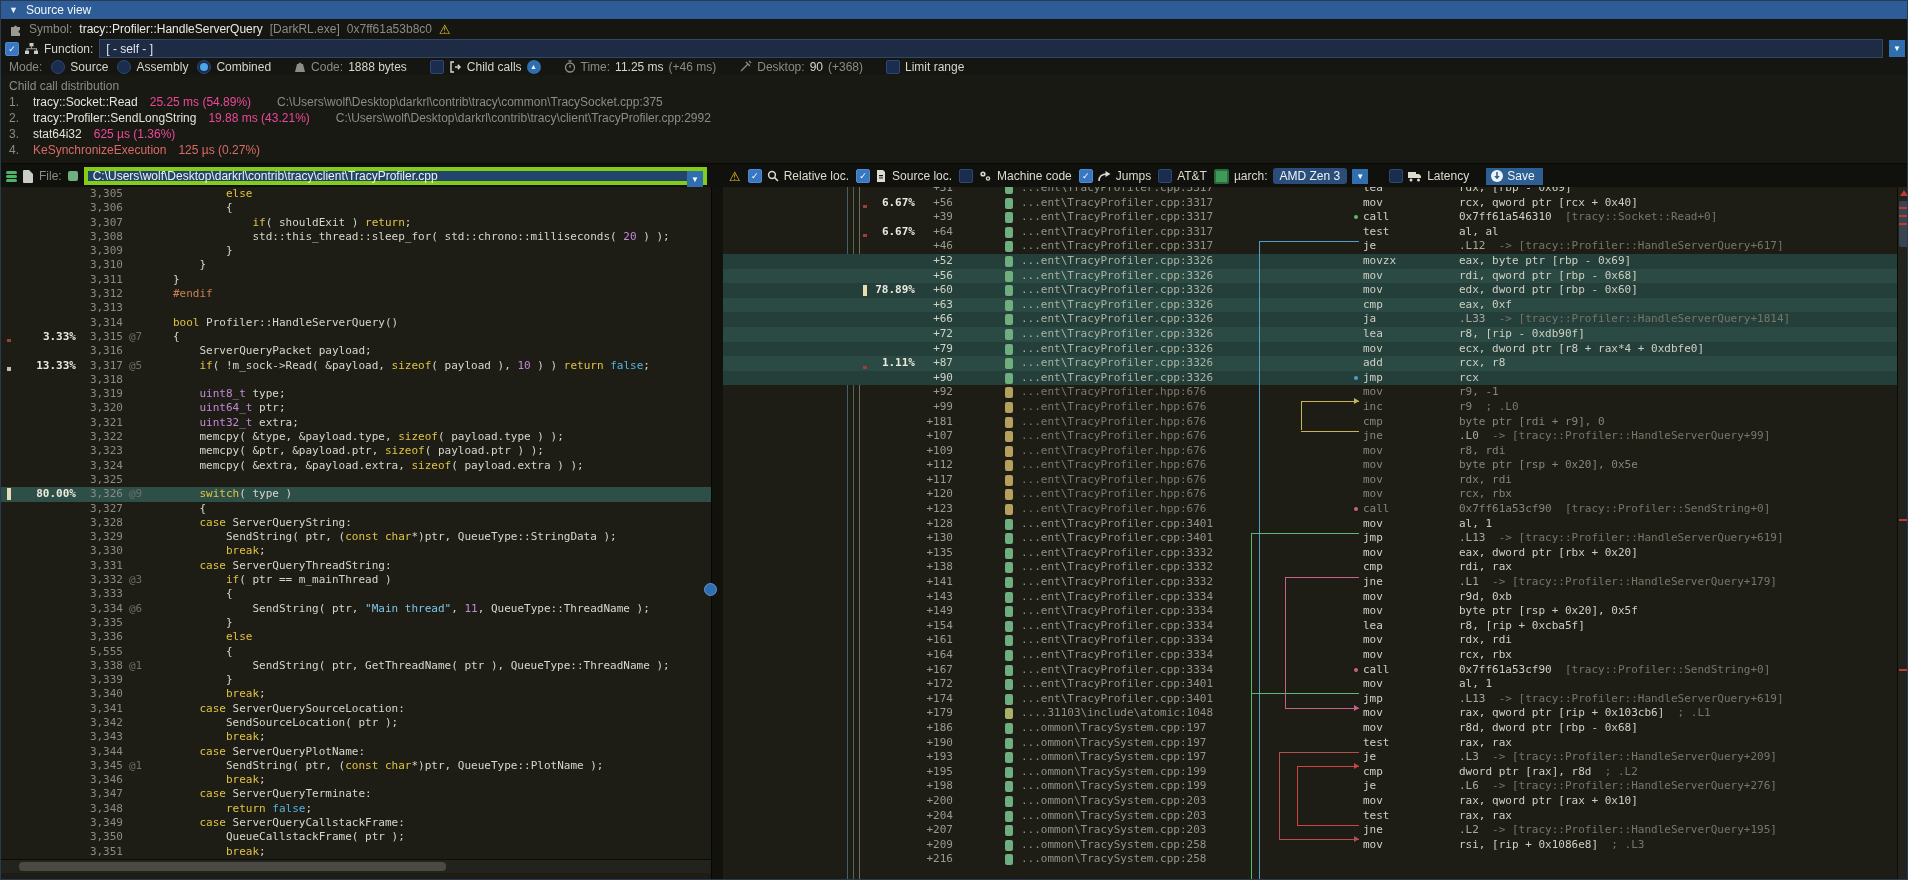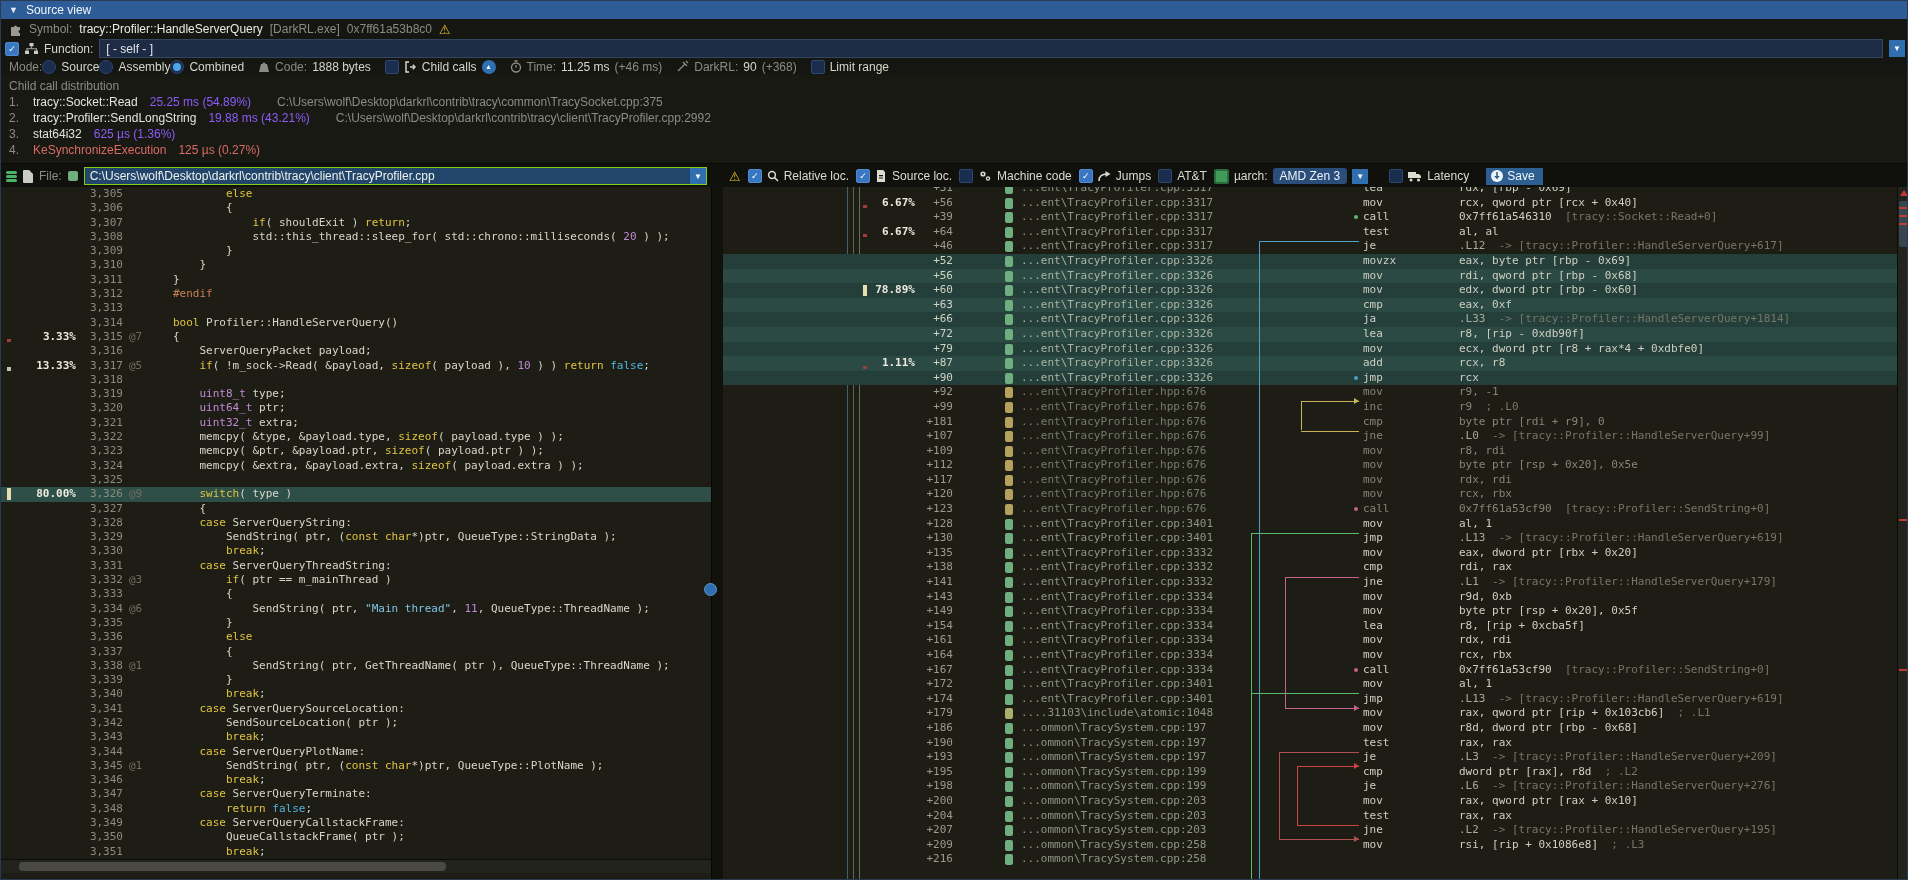--- a/index.html
+++ b/index.html
@@ -16,52 +16,52 @@
           display:flex;align-items:center;gap:7px;padding-left:8px;box-sizing:border-box;font-size:12px;}
   .dim{color:#8c8c84}
   .warn{color:#e8c227;font-size:13px;line-height:1}
   .funcrow{position:absolute;left:0;top:38px;width:100%;height:19px;background:#151511;
            display:flex;align-items:center;gap:6px;padding-left:4px;box-sizing:border-box;font-size:12px;}
   .combo-wide{flex:1;height:17px;background:#1e2b45;border:1px solid #34455f;display:flex;
               align-items:center;padding-left:6px;font-size:12px;color:#e2e5ea;}
   .ddbtn{width:16px;height:17px;background:#2f6fb0;color:#fff;font-size:8px;display:flex;
          align-items:center;justify-content:center;}
   .moderow{position:absolute;left:0;top:57px;width:100%;height:17px;background:#151511;
-           display:flex;align-items:center;padding-left:8px;box-sizing:border-box;font-size:12px;}
+           display:flex;align-items:center;gap:9px;padding-left:8px;box-sizing:border-box;font-size:12px;}
   .radio{width:12px;height:12px;border-radius:50%;background:#1b2d4f;border:1px solid #2c4770;display:inline-block;}
   .radio.on{background:#1b2d4f;position:relative;}
   .radio.on:after{content:"";position:absolute;left:2px;top:2px;width:8px;height:8px;border-radius:50%;background:#4da6e8;}
   .cb{width:12px;height:12px;border-radius:2px;background:#1b2d4f;border:1px solid #2c4770;display:inline-flex;
       align-items:center;justify-content:center;font-size:9px;color:#fff;}
   .cb.on{background:#3a77c2;border-color:#4d8ad0;}
   .circlebtn{width:14px;height:14px;border-radius:50%;background:#2f6fb0;color:#eaf2fa;font-size:7px;
              display:inline-flex;align-items:center;justify-content:center;}
   .grp{display:inline-flex;align-items:center;gap:5px;}
   .gap{margin-left:14px;}
   
   .childsec{position:absolute;left:0;top:74px;width:100%;height:88px;background:#191913;overflow:hidden;
             font-size:12px;padding:3px 0 0 8px;box-sizing:border-box;}
   .childsec .hrow{height:16px;line-height:16px;color:#8c8c84;}
   .crow{height:16px;line-height:16px;display:flex;gap:0;white-space:nowrap;}
   .crow .cn{color:#8c8c84;width:18px;}
   .crow .cname{color:#e4e4da;margin-left:6px;}
-  .crow .ctime{color:#8b5cf6;margin-left:12px;}
+  .crow .ctime{color:#ec4899;margin-left:12px;}
   .crow .cpath{color:#8c8c84;margin-left:26px;}
   .crow.red .cname,.crow.red .ctime{color:#d96a66;}
   
   .band{position:absolute;left:0;top:162px;width:100%;height:24px;background:#10100c;
         border-top:1px solid #0a0a07;box-sizing:border-box;}
   .fileband{position:absolute;left:0;top:0;width:710px;height:24px;display:flex;align-items:center;
             gap:6px;padding-left:5px;box-sizing:border-box;font-size:12px;}
   .layers{display:inline-flex;flex-direction:column;gap:1px;}
   .layers b{width:11px;height:3px;border-radius:2px;background:#4db36a;}
   .page{width:10px;height:13px;background:#c9cdc6;border-radius:1px;position:relative;}
   .page:after{content:"";position:absolute;right:0;top:0;border:2px solid #10100c;border-left-color:transparent;border-bottom-color:transparent;}
   .sw{width:10px;height:10px;border-radius:2px;background:#6fae7e;display:inline-block;}
-  .filefield{flex:1;height:18px;background:#22456c;border:1px solid #84cc16;display:flex;align-items:center;
+  .filefield{flex:1;height:18px;background:#22456c;border:4px solid #84cc16;display:flex;align-items:center;
              padding-left:5px;box-sizing:border-box;color:#eef1ea;font-size:12px;margin-right:4px;position:relative;}
   .filefield .fd{position:absolute;right:0;top:0;width:16px;height:16px;background:#2f6fb0;color:#fff;
                  font-size:8px;display:flex;align-items:center;justify-content:center;}
   .asmtools{position:absolute;left:722px;top:0;width:1186px;height:24px;display:flex;align-items:center;
             gap:7px;padding-left:6px;box-sizing:border-box;font-size:12px;color:#dddbd0;}
   .pill{background:#2b4d7a;border-radius:3px;padding:1px 7px;color:#eef3f8;}
   .savebtn{background:#2d5f93;border-radius:0;padding:1px 8px 2px 5px;color:#f0f4f8;display:inline-flex;
            align-items:center;gap:4px;}
   .chip{width:11px;height:11px;background:#3f9b57;border:2px solid #2a6b3b;border-radius:2px;display:inline-block;}
   
@@ -194,21 +194,21 @@
     <span class="dim">(+46 ms)</span>
   </span>
   <span class="grp gap">
     <svg class="icon-svg" width="13" height="13" viewBox="0 0 13 13">
         <g stroke="#8c8c84" stroke-width="1.3">
           <path d="M2 11l7-7"></path>
           <path d="M7 2l4 4"></path>
           <path d="M10 1l2 2"></path>
         </g>
       </svg>
-    <span class="dim">DarkRL:</span>
+    <span class="dim">Desktop:</span>
     <span>90</span>
     <span class="dim">(+368)</span>
   </span>
   <span class="grp gap">
     <span class="cb"></span>
     <span>Limit range</span>
   </span>
 </div>
 
 <div class="childsec">
@@ -353,21 +353,21 @@
       <div class="cl"><span class="ln">3,327</span><span class="code">    {</span></div>
       <div class="cl"><span class="ln">3,328</span><span class="code">    <i class="tk">case</i> ServerQueryString:</span></div>
       <div class="cl"><span class="ln">3,329</span><span class="code">        SendString( ptr, (<i class="tk">const</i> <i class="tk">char</i>*)ptr, QueueType::StringData );</span></div>
       <div class="cl"><span class="ln">3,330</span><span class="code">        <i class="tk">break</i>;</span></div>
       <div class="cl"><span class="ln">3,331</span><span class="code">    <i class="tk">case</i> ServerQueryThreadString:</span></div>
       <div class="cl"><span class="ln">3,332</span><span class="ann">@3</span><span class="code">        <i class="tk">if</i>( ptr == m_mainThread )</span></div>
       <div class="cl"><span class="ln">3,333</span><span class="code">        {</span></div>
       <div class="cl"><span class="ln">3,334</span><span class="ann">@6</span><span class="code">            SendString( ptr, <i class="ts">"Main thread"</i>, <i class="tn">11</i>, QueueType::ThreadName );</span></div>
       <div class="cl"><span class="ln">3,335</span><span class="code">        }</span></div>
       <div class="cl"><span class="ln">3,336</span><span class="code">        <i class="tk">else</i></span></div>
-      <div class="cl"><span class="ln">3,337</span><span class="code">        {</span></div>
+      <div class="cl"><span class="ln">5,555</span><span class="code">        {</span></div>
       <div class="cl"><span class="ln">3,338</span><span class="ann">@1</span><span class="code">            SendString( ptr, GetThreadName( ptr ), QueueType::ThreadName );</span></div>
       <div class="cl"><span class="ln">3,339</span><span class="code">        }</span></div>
       <div class="cl"><span class="ln">3,340</span><span class="code">        <i class="tk">break</i>;</span></div>
       <div class="cl"><span class="ln">3,341</span><span class="code">    <i class="tk">case</i> ServerQuerySourceLocation:</span></div>
       <div class="cl"><span class="ln">3,342</span><span class="code">        SendSourceLocation( ptr );</span></div>
       <div class="cl"><span class="ln">3,343</span><span class="code">        <i class="tk">break</i>;</span></div>
       <div class="cl"><span class="ln">3,344</span><span class="code">    <i class="tk">case</i> ServerQueryPlotName:</span></div>
       <div class="cl"><span class="ln">3,345</span><span class="ann">@1</span><span class="code">        SendString( ptr, (<i class="tk">const</i> <i class="tk">char</i>*)ptr, QueueType::PlotName );</span></div>
       <div class="cl"><span class="ln">3,346</span><span class="code">        <i class="tk">break</i>;</span></div>
       <div class="cl"><span class="ln">3,347</span><span class="code">    <i class="tk">case</i> ServerQueryTerminate:</span></div>

